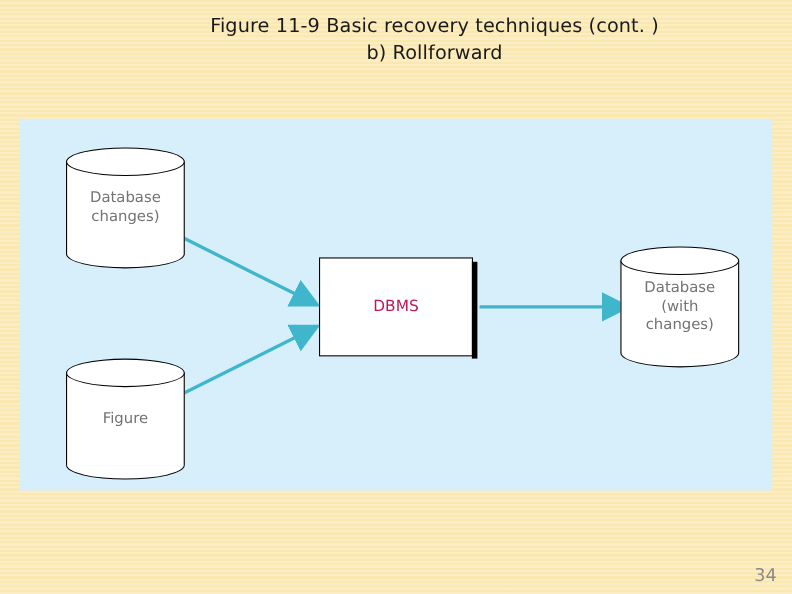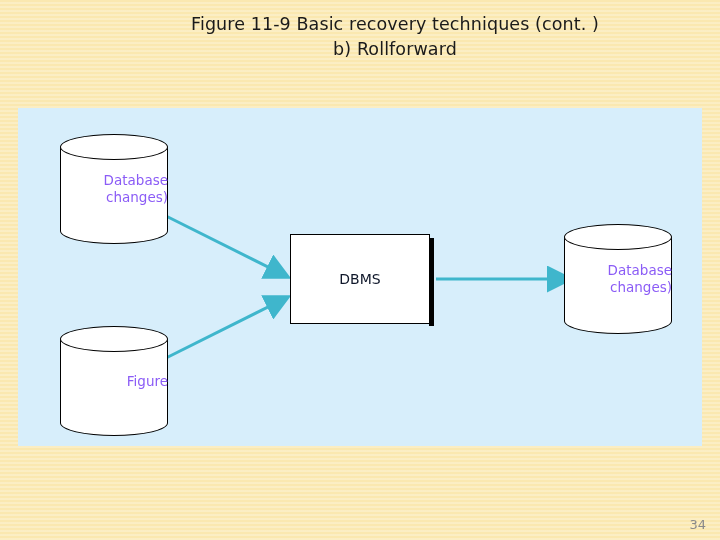--- a/index.html
+++ b/index.html
@@ -86,36 +86,36 @@
     background: #fff;
     box-sizing: border-box;
     clip-path: inset(13px -3px -3px -3px);
   }
   .cyl-wrap .label {
     position: absolute;
     left: 0;
     width: 100%;
     top: 50%;
     transform: translateY(-50%);
-    text-align: right;
+    text-align: center;
     font-size: 13.5px;
     line-height: 17px;
-    color: #8b5cf6;
+    color: #737373;
     z-index: 3;
   }
   .box {
     position: absolute;
     background: #ffffff;
     border: 1.5px solid #000;
     box-sizing: border-box;
     display: flex;
     align-items: center;
     justify-content: center;
     font-size: 14px;
-    color: #0f172a;
+    color: #be185d;
   }
   .box .shadow-edge {
     position: absolute;
     right: -5px;
     top: 3px;
     width: 5px;
     height: 100%;
     background: #000;
   }
   svg.arrows {
@@ -123,21 +123,21 @@
     left: 0;
     top: 0;
     width: 684px;
     height: 338px;
     overflow: visible;
   }
   .page-number {
     position: absolute;
     right: 14px;
     bottom: 8px;
-    font-size: 13px;
+    font-size: 16px;
     color: #8a8a8a;
   }
 </style>
 </head>
 <body>
 
 <div class="bg-texture"></div>
 
 <div class="slide-title">
   <span>Figure 11-9 Basic recovery techniques (cont. )</span>
@@ -180,19 +180,20 @@
     <span class="shadow-edge"></span>
     <span>DBMS</span>
   </div>
 
   <div class="cyl-wrap" style="left:546px; top:116px; width:108px; height:110px;">
     <div class="side"></div>
     <div class="bottom"></div>
     <div class="top"></div>
     <div class="label">
       <div>Database</div>
+      <div>(with</div>
       <div>changes)</div>
     </div>
   </div>
 
 </div>
 
 <div class="page-number">34</div>
 
 </body></html>

